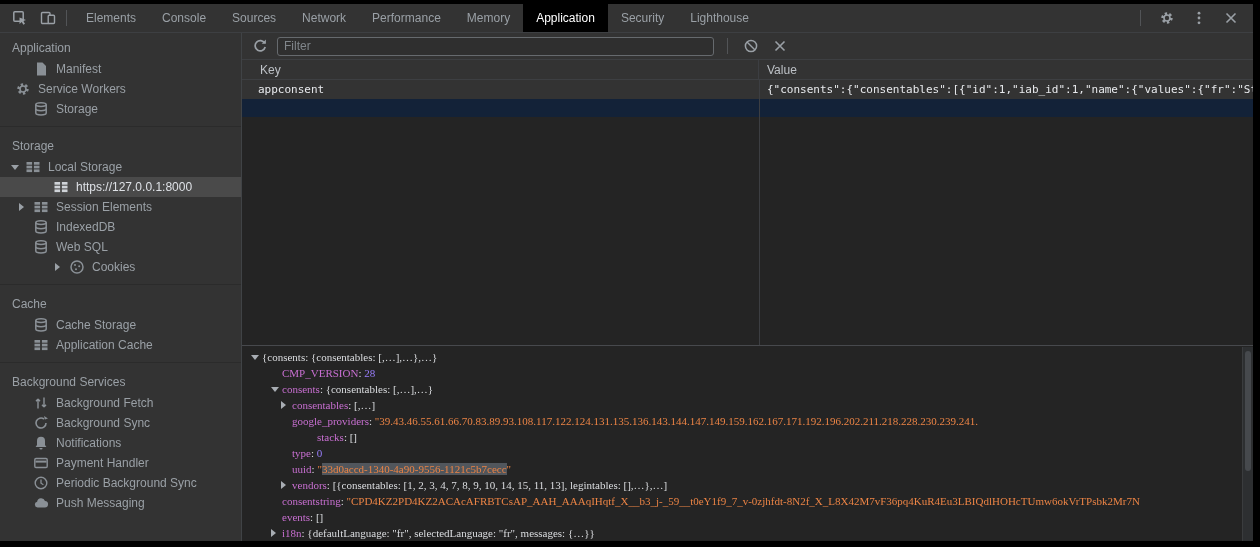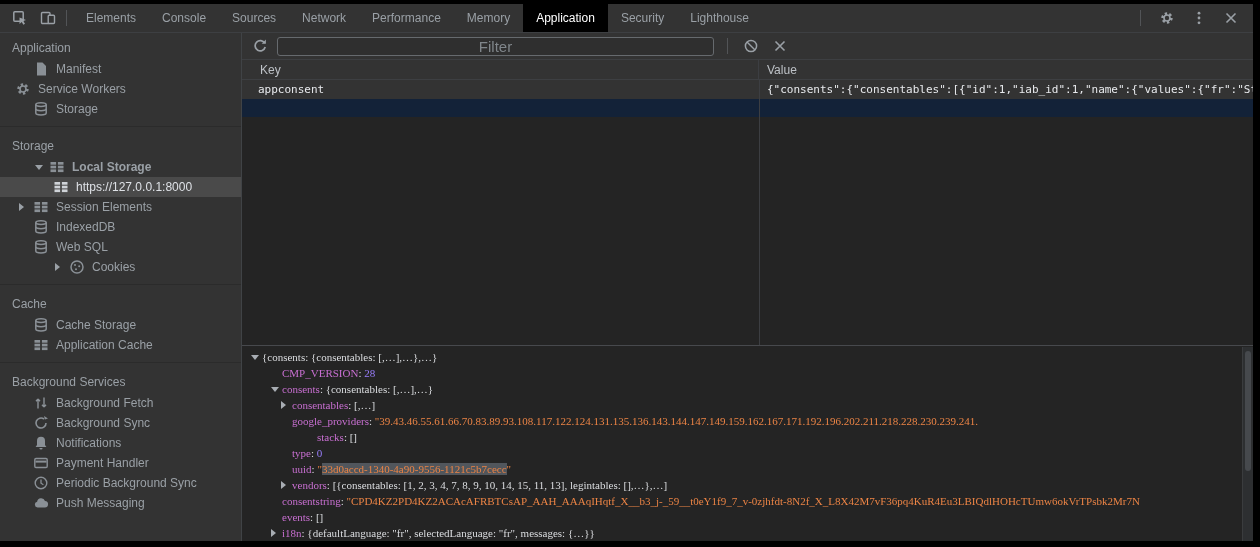--- a/index.html
+++ b/index.html
@@ -42,22 +42,22 @@
   .tri-down { width:0; height:0; border-left:4px solid transparent; border-right:4px solid transparent;
               border-top:5px solid #9aa0a6; }
   .tri-right { width:0; height:0; border-top:4px solid transparent; border-bottom:4px solid transparent;
                border-left:5px solid #9aa0a6; }
 
   
   .toolbar { height:27px; background:#333333; border-bottom:1px solid #3d3f42;
              display:flex; align-items:center; padding:0 8px; gap:7px; }
   .toolbar .icon-btn { width:20px; height:20px; }
   .filter-input { width:437px; height:19px; background:#2f2f2f; border:1px solid #666a6e;
-                  border-radius:3px; color:#e8eaed; font-size:15px; padding:0 6px;
-                  font-family:"Liberation Sans", sans-serif; outline:none;text-align:center; }
+                  border-radius:3px; color:#e8eaed; font-size:12px; padding:0 6px;
+                  font-family:"Liberation Sans", sans-serif; outline:none; }
   .filter-input::placeholder { color:#80868b; }
 
   
   .grid-header { height:20px; background:#333333; border-bottom:1px solid #3d3f42;
                  display:flex; color:#bdc1c6; font-size:12px; }
   .col-key { width:517px; border-right:1px solid #3c3e42; padding-left:18px; line-height:20px; flex:none; }
   .col-value { flex:1; padding-left:8px; line-height:20px; }
   .grid-body { position:relative; height:265px; background:#242424; overflow:hidden; }
   .grid-vline { position:absolute; left:517px; top:0; bottom:0; width:1px; background:#3c3e42; z-index:2; }
   .g-row { height:19px; display:flex; background:#333333; font-family:"DejaVu Sans Mono", monospace;
@@ -180,21 +180,21 @@
                     <path d="M2.8 3.6v4.2c0 1 2.3 1.9 5.2 1.9s5.2-.9 5.2-1.9V3.6"></path>
                     <path d="M2.8 7.8V12c0 1 2.3 1.9 5.2 1.9s5.2-.9 5.2-1.9V7.8"></path>
                   </g>
                 </svg>
               </span>
               <span>Storage</span>
             </div>
           </div>
           <div class="s-section">
             <div class="s-title">Storage</div>
-            <div class="s-item" style="padding-left: 32px; font-weight: bold;">
+            <div class="s-item" style="padding-left: 8px;">
               <span class="arrow-slot">
                 <span class="tri-down"></span>
               </span>
               <span class="icon">
                 <svg viewBox="0 0 16 16" width="16" height="16">
                   <g fill="currentColor">
                     <rect x="1.5" y="3" width="5.6" height="2.7"></rect>
                     <rect x="8.9" y="3" width="5.6" height="2.7"></rect>
                     <rect x="1.5" y="6.7" width="5.6" height="2.7"></rect>
                     <rect x="8.9" y="6.7" width="5.6" height="2.7"></rect>

